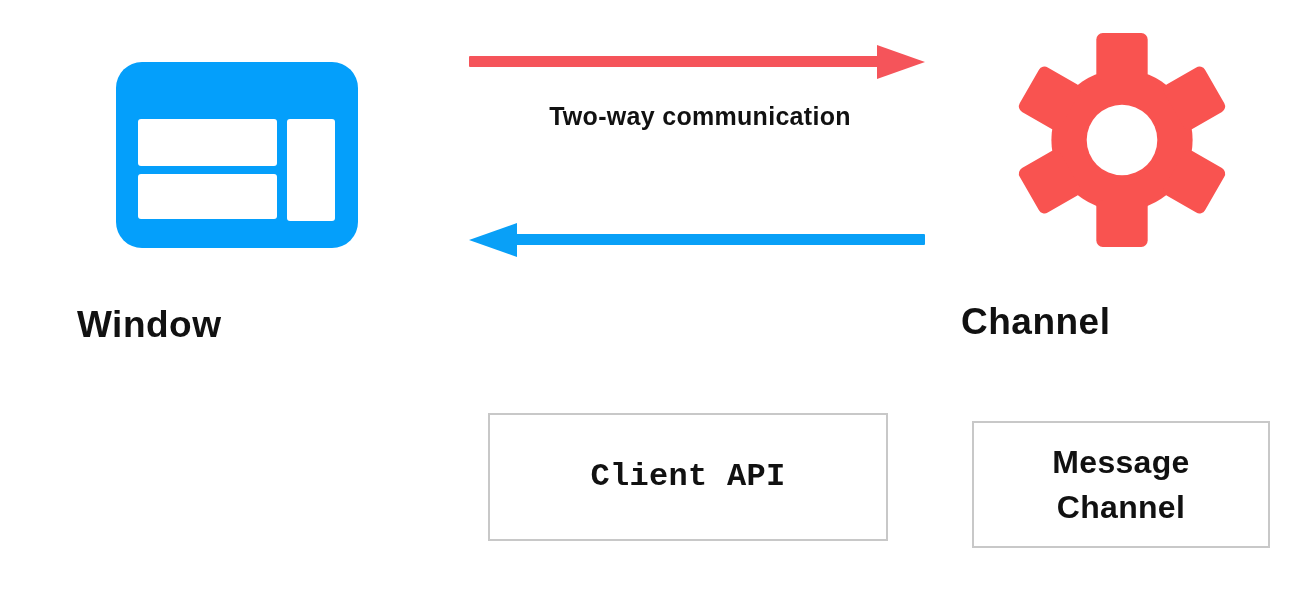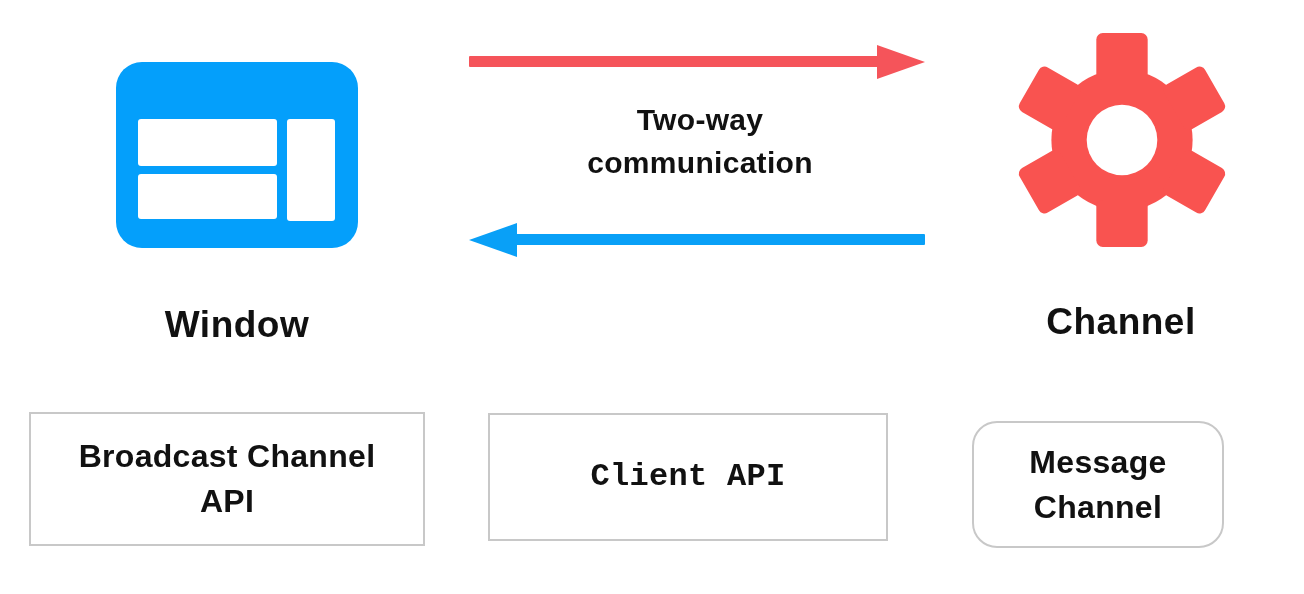--- a/index.html
+++ b/index.html
@@ -45,21 +45,20 @@
   .gear-icon {
     position: absolute;
     left: 1015px; top: 31px;
     width: 214px; height: 218px;
   }
 
   
   .node-label {
     position: absolute;
     width: 320px;
-    text-align: center;
     font-size: 37px;
     font-weight: bold;
     letter-spacing: 0.5px;
   }
   .window-label { left: 77px;  top: 304px; }
   .worker-label { left: 961px; top: 301px; }
 
   
   .arrow {
     position: absolute;
@@ -82,21 +81,21 @@
   .arrow-left { left: 469px; top: 223px; }
   .arrow-left .shaft { right: 0; left: 42px; background: var(--arrow_blue); }
   .arrow-left .head  { left: 0; border-right: 48px solid var(--arrow_blue); }
 
   
   .comm-label {
     position: absolute;
     left: 520px; top: 99px;
     width: 360px;
     text-align: center;
-    font-size: 30px;
+    font-size: 25px;
     font-weight: bold;
     line-height: 1.43;
     letter-spacing: 0.3px;
   }
 
   
   .api-box {
     position: absolute;
     background: #ffffff;
     border: 2px solid var(--border_gray);
@@ -105,21 +104,21 @@
     justify-content: center;
     text-align: center;
     font-size: 32px;
     font-weight: bold;
     line-height: 1.4;
     padding: 0 20px;
     letter-spacing: 0.3px;
   }
   .api-box-1 { left: 29px;  top: 412px; width: 396px; height: 134px; }
   .api-box-2 { left: 488px; top: 413px; width: 400px; height: 128px; font-family: Liberation Mono, monospace; }
-  .api-box-3 { left: 972px; top: 421px; width: 252px; height: 127px; border-radius: 25px; }
+  .api-box-3 { left: 972px; top: 421px; width: 298px; height: 127px; }
 </style>
 </head>
 <body>
 
 <div class="stage">
 
   <div class="window-icon">
     <div class="pane pane-top"></div>
     <div class="pane pane-bottom"></div>
     <div class="pane pane-right"></div>
@@ -145,23 +144,20 @@
       <rect x="38" y="0" width="24" height="22" rx="3" transform="rotate(60 50 50)"></rect>
       <rect x="38" y="0" width="24" height="22" rx="3" transform="rotate(120 50 50)"></rect>
       <rect x="38" y="0" width="24" height="22" rx="3" transform="rotate(180 50 50)"></rect>
       <rect x="38" y="0" width="24" height="22" rx="3" transform="rotate(240 50 50)"></rect>
       <rect x="38" y="0" width="24" height="22" rx="3" transform="rotate(300 50 50)"></rect>
     </g>
     <circle cx="50" cy="50" r="16.5" fill="#ffffff"></circle>
   </svg>
   <div class="node-label worker-label">Channel</div>
 
-  <div class="api-box api-box-1">
-    <span>Broadcast Channel API</span>
-  </div>
 
   <div class="api-box api-box-2">
     <span>Client API</span>
   </div>
 
   <div class="api-box api-box-3">
     <span>Message Channel</span>
   </div>
 
 </div>

